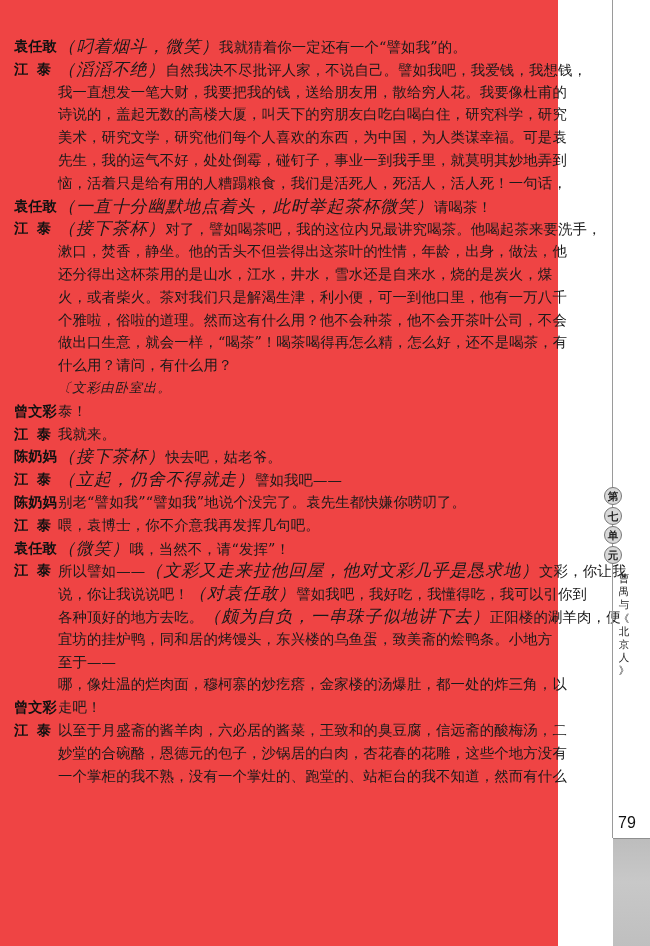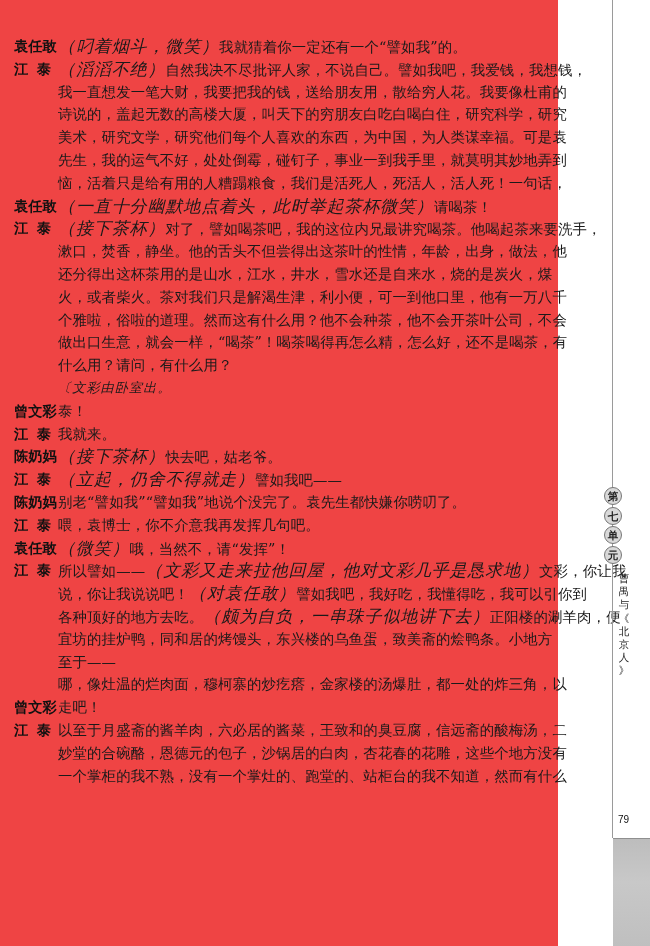--- a/index.html
+++ b/index.html
@@ -114,21 +114,21 @@
     text-align: center;
     color: #222;
     font-family: "DejaVu Serif", serif;
   }
   .unit-subtitle span { display: block; }
   .page-number {
     position: absolute;
     left: 618px;
     top: 814px;
     font-family: "Liberation Sans", sans-serif;
-    font-size: 10px;
+    font-size: 16px;
     color: #111;
   }
   .gray-block {
     position: absolute;
     left: 613px;
     top: 838px;
     width: 37px;
     height: 108px;
     background: linear-gradient(180deg, #bdbdbd 0%, #c8c8c8 40%, #bfbfbf 100%);
     border-top: 1px solid #8f8f8f;

